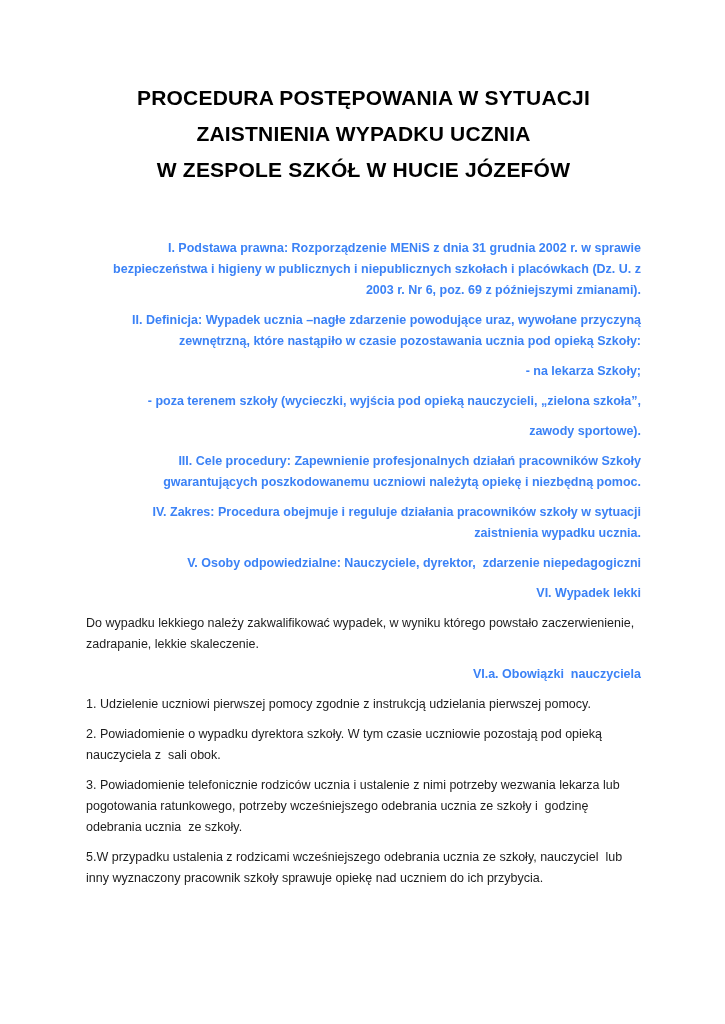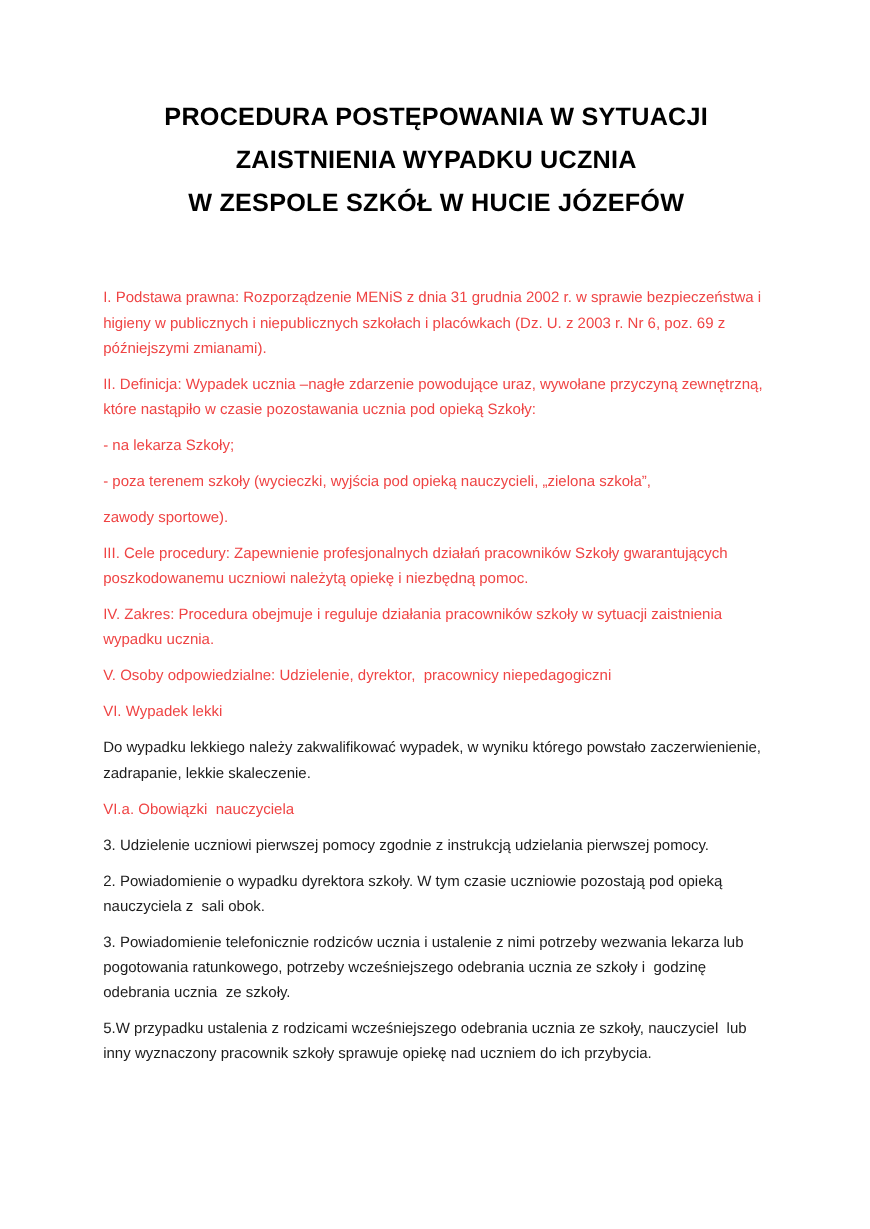--- a/index.html
+++ b/index.html
@@ -31,22 +31,23 @@
     letter-spacing: 0.2px;
   }
   .doc-body p {
     margin: 0 0 9px 0;
     font-size: 12.5px;
     line-height: 21px;
     white-space: pre-wrap;      
     color: #1c1c1c;
   }
   .doc-body p.b {
-    font-weight: normal;
-    color: #ef4444;
+    font-weight: bold;
+    color: #3b82f6;
+    text-align: right;
   }
 </style>
 </head>
 <body>
 
 <div class="page">
 
   <header class="doc-title">
     <div>PROCEDURA POSTĘPOWANIA W SYTUACJI</div>
     <div>ZAISTNIENIA WYPADKU UCZNIA</div>
@@ -54,23 +55,23 @@
   </header>
 
   <main class="doc-body">
     <p class="b">I. Podstawa prawna: Rozporządzenie MENiS z dnia 31 grudnia 2002 r. w sprawie bezpieczeństwa i higieny w publicznych i niepublicznych szkołach i placówkach (Dz. U. z 2003 r. Nr 6, poz. 69 z późniejszymi zmianami).</p>
     <p class="b">II. Definicja: Wypadek ucznia –nagłe zdarzenie powodujące uraz, wywołane przyczyną zewnętrzną, które nastąpiło w czasie pozostawania ucznia pod opieką Szkoły:</p>
     <p class="b">- na lekarza Szkoły;</p>
     <p class="b">- poza terenem szkoły (wycieczki, wyjścia pod opieką nauczycieli, „zielona szkoła”,</p>
     <p class="b">zawody sportowe).</p>
     <p class="b">III. Cele procedury: Zapewnienie profesjonalnych działań pracowników Szkoły gwarantujących poszkodowanemu uczniowi należytą opiekę i niezbędną pomoc.</p>
     <p class="b">IV. Zakres: Procedura obejmuje i reguluje działania pracowników szkoły w sytuacji zaistnienia wypadku ucznia.</p>
-    <p class="b">V. Osoby odpowiedzialne: Udzielenie, dyrektor,  pracownicy niepedagogiczni</p>
+    <p class="b">V. Osoby odpowiedzialne: Nauczyciele, dyrektor,  zdarzenie niepedagogiczni</p>
     <p class="b">VI. Wypadek lekki</p>
     <p>Do wypadku lekkiego należy zakwalifikować wypadek, w wyniku którego powstało zaczerwienienie, zadrapanie, lekkie skaleczenie.</p>
     <p class="b">VI.a. Obowiązki  nauczyciela</p>
-    <p>3. Udzielenie uczniowi pierwszej pomocy zgodnie z instrukcją udzielania pierwszej pomocy.</p>
+    <p>1. Udzielenie uczniowi pierwszej pomocy zgodnie z instrukcją udzielania pierwszej pomocy.</p>
     <p>2. Powiadomienie o wypadku dyrektora szkoły. W tym czasie uczniowie pozostają pod opieką nauczyciela z  sali obok.</p>
     <p>3. Powiadomienie telefonicznie rodziców ucznia i ustalenie z nimi potrzeby wezwania lekarza lub pogotowania ratunkowego, potrzeby wcześniejszego odebrania ucznia ze szkoły i  godzinę odebrania ucznia  ze szkoły.</p>
     <p>5.W przypadku ustalenia z rodzicami wcześniejszego odebrania ucznia ze szkoły, nauczyciel  lub inny wyznaczony pracownik szkoły sprawuje opiekę nad uczniem do ich przybycia.</p>
   </main>
 
 </div>
 
 </body></html>

